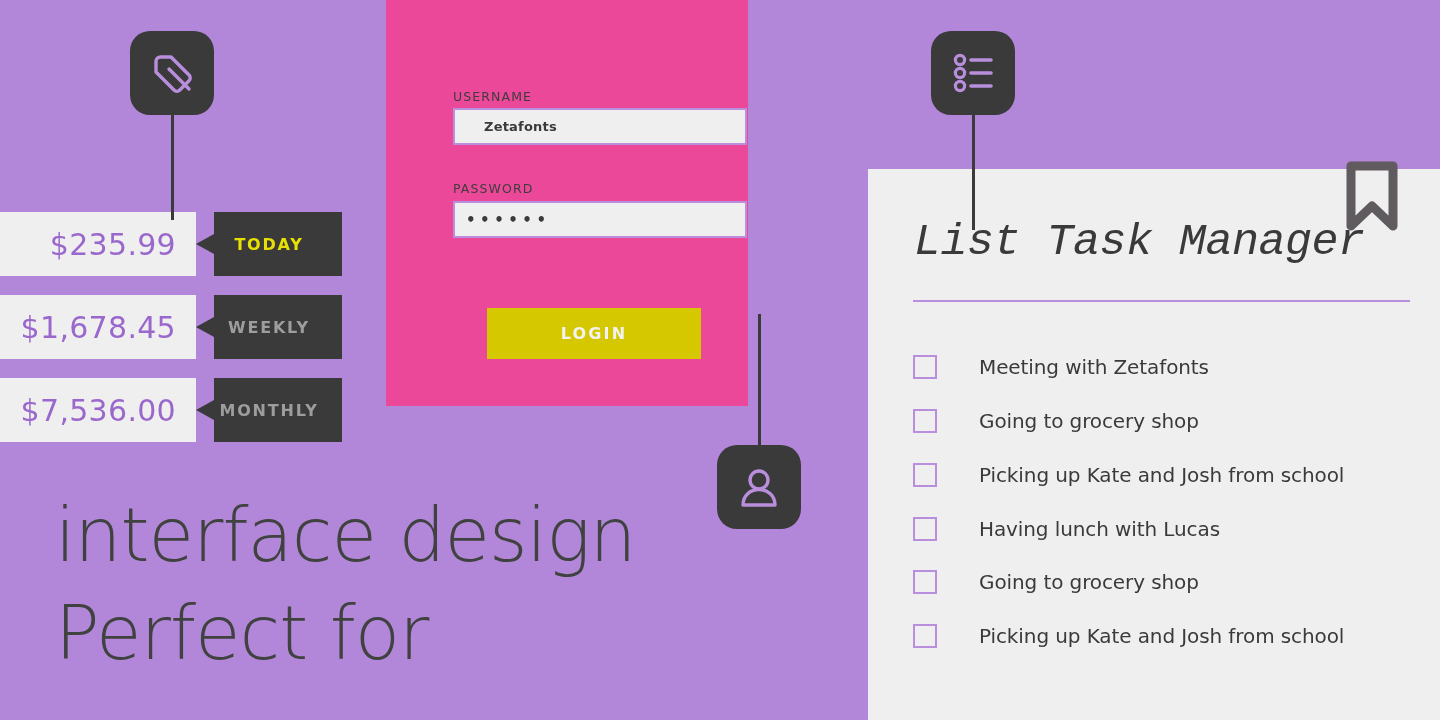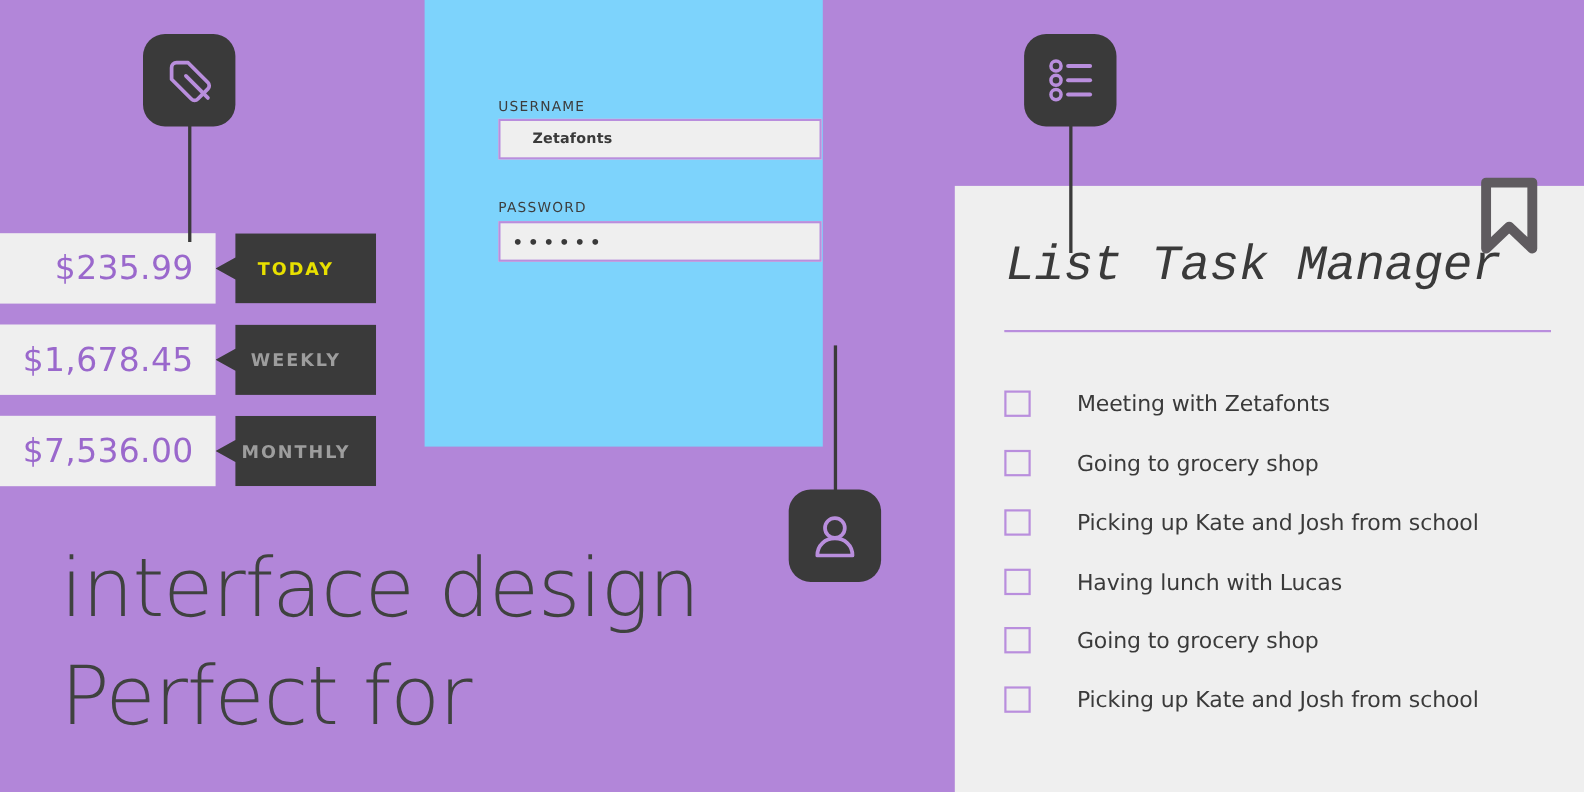--- a/index.html
+++ b/index.html
@@ -16,21 +16,21 @@
     font-family: "DejaVu Sans", sans-serif;
   }
 
   
   #login-panel {
     position: absolute;
     left: 386px;
     top: 0;
     width: 362px;
     height: 406px;
-    background: #7dd3fc;
+    background: #ec4899;
   }
   .field-label {
     position: absolute;
     font-family: "DejaVu Sans", sans-serif;
     font-size: 12.5px;
     letter-spacing: 1.1px;
     color: #3d3d3d;
     font-weight: 400;
   }
   .text-input {
@@ -255,20 +255,21 @@
     <div class="text-input" style="left:67px; top:108px; width:294px; height:37px;padding-left:29px;">
       <span class="input-value" title="Username">Zetafonts</span>
     </div>
 
     <label class="field-label" style="left:67px; top:181px;">PASSWORD</label>
 
     <div class="text-input" style="left:67px; top:201px; width:294px; height:37px;">
       <span class="input-value dots" title="Password">••••••</span>
     </div>
 
+    <button id="login-button">LOGIN</button>
   </div>
 
   <div class="connector" style="left:758px; top:314px; height:132px;"></div>
 
   <div class="icon-badge" style="left:717px; top:445px;">
     <svg width="50" height="50" viewBox="0 0 50 50" fill="none">
       <circle cx="25" cy="18" r="9" stroke="#b98edd" stroke-width="3.4" fill="none"></circle>
       <path d="M9 43 C9 33.5 16.2 27.5 25 27.5 C33.8 27.5 41 33.5 41 43 Z" stroke="#b98edd" stroke-width="3.4" stroke-linejoin="round" fill="none"></path>
     </svg>
   </div>

